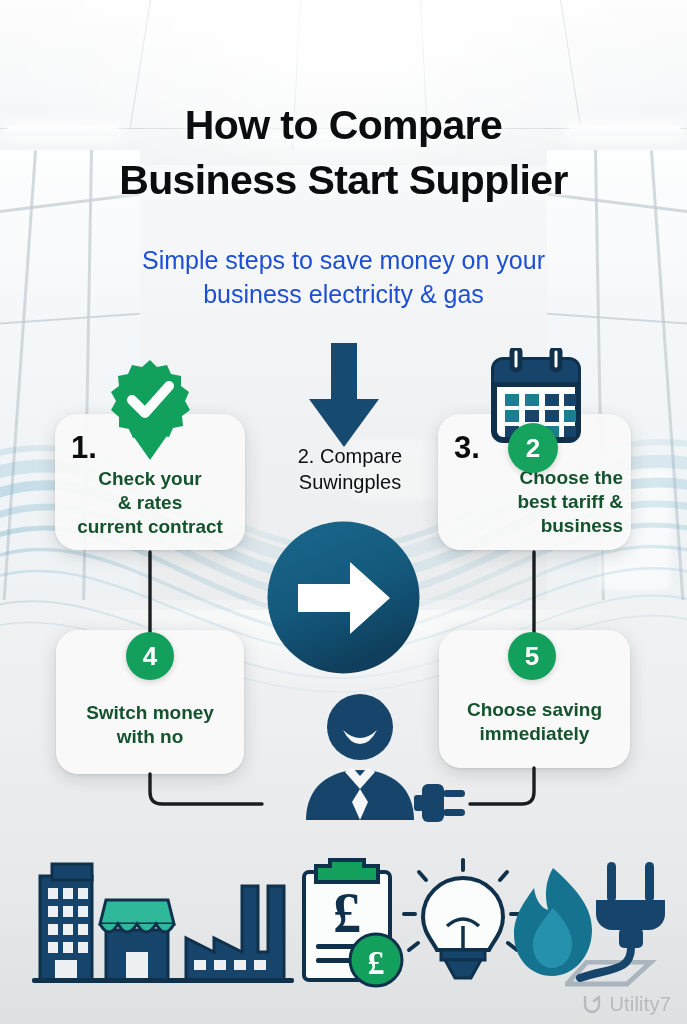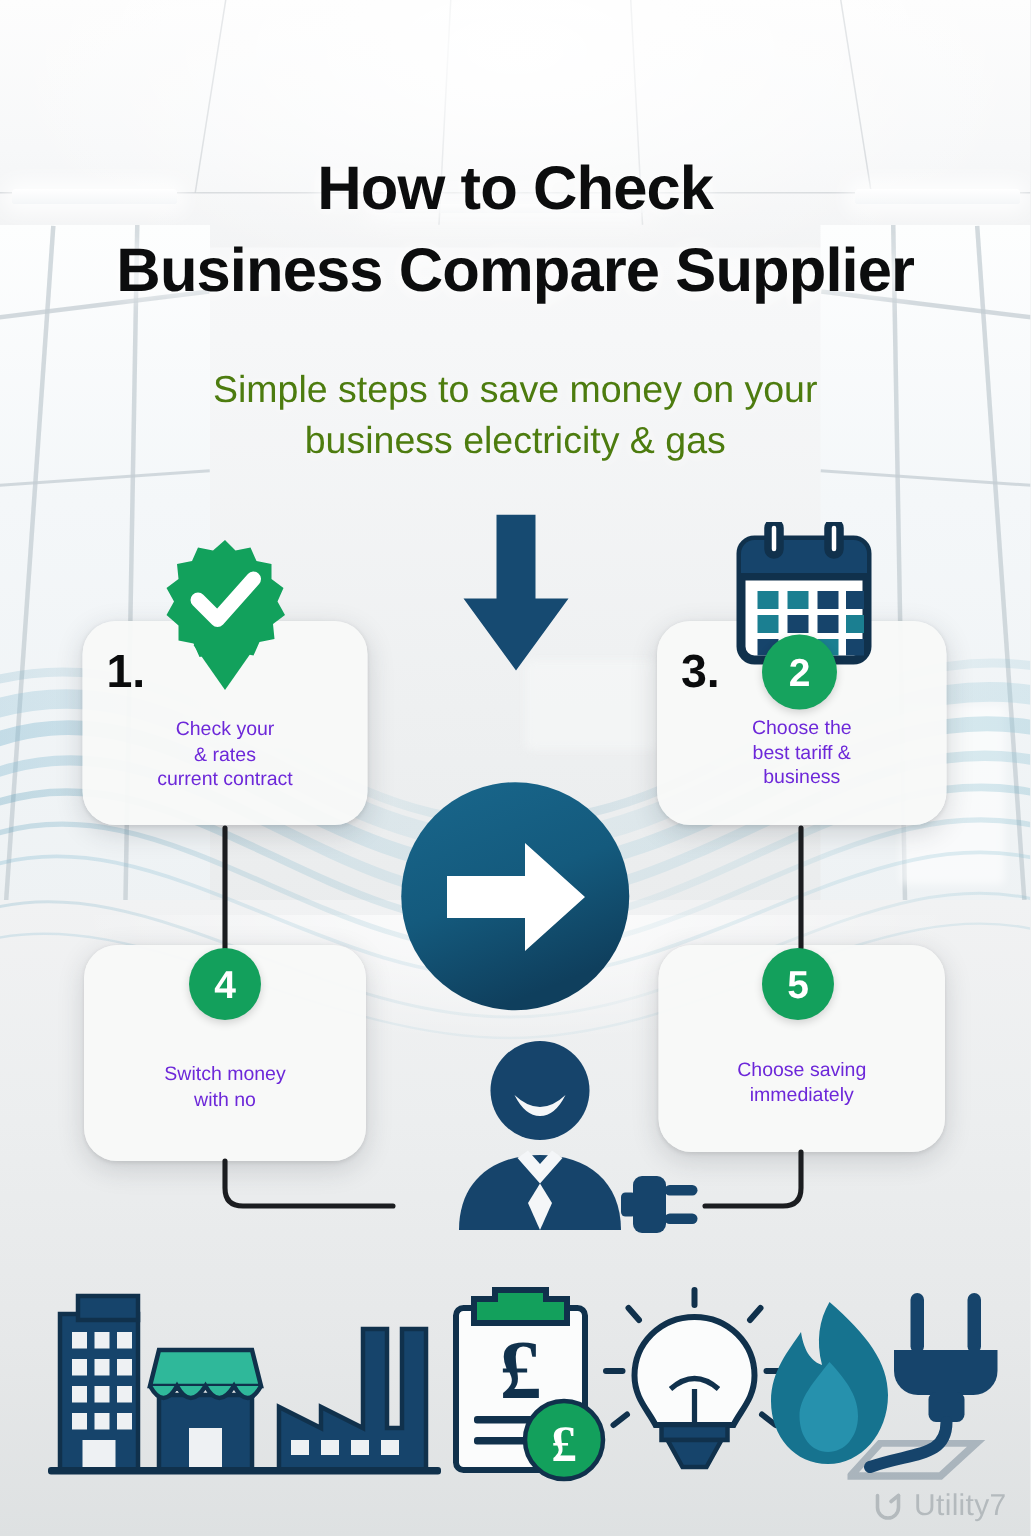--- a/index.html
+++ b/index.html
@@ -67,45 +67,45 @@
     text-align:center;
     font-size:41px; line-height:1.34;
     font-weight:bold; letter-spacing:-.6px;
     color:#0c0d0e;
     text-shadow:0 1px 10px rgba(255,255,255,.95), 0 0 26px rgba(255,255,255,.9);
   }
   .subhead {
     position:absolute; left:58px; top:243px; width:571px;
     text-align:center;
     font-size:25px; line-height:1.36; font-weight:500;
-    color:#4d7c0f;
+    color:#1d4ed8;
     text-shadow:0 1px 9px rgba(255,255,255,.95), 0 0 20px rgba(255,255,255,.85);
   }
 
   
   .card {
     position:absolute;
     background:rgba(248,249,248,.955);
     border-radius:22px;
     box-shadow:0 5px 18px rgba(40,50,60,.17), 0 1px 3px rgba(0,0,0,.09);
     text-align:center;
     display:flex; align-items:center; justify-content:center;
   }
   .card-body {
-    font-size:13px; line-height:1.28; font-weight:400; color:#6d28d9;
+    font-size:19px; line-height:1.28; font-weight:700; color:#14532d;
     padding:0 8px; width:100%;
   }
   .card-num-big {
     position:absolute; left:16px; top:16px;
     font-size:31px; font-weight:bold; color:#0b0c0d;
   }
   #card1 { left:55px; top:414px; width:190px; height:136px; }
   #card1 .card-body { padding-top:42px; }
   #card3 { left:438px; top:414px; width:193px; height:136px; }
-  #card3 .card-body { padding-top:40px; }
+  #card3 .card-body { padding-top:40px;text-align:right; }
   #card4 { left:56px; top:630px; width:188px; height:144px; }
   #card4 .card-body { padding-top:46px; }
   #card5 { left:439px; top:630px; width:191px; height:138px; }
   #card5 .card-body { padding-top:46px; }
 
   
   .step2-text {
     position:absolute; left:255px; top:443px; width:190px;
     text-align:center; font-size:20px; line-height:1.32; font-weight:500;
     color:#0d0f11;
@@ -215,22 +215,22 @@
       <path d="M-20,152 C95,105 205,222 340,222 C475,222 590,104 710,148" stroke="url(#wg1)" stroke-width="2.5" opacity=".45"></path>
       <path d="M-20,48 C120,-5 200,132 340,132 C480,132 570,0 710,38" stroke="url(#wg1)" stroke-width="13" opacity=".4"></path>
       <path d="M-20,180 C90,140 205,248 340,248 C475,248 595,130 710,176" stroke="url(#wg2)" stroke-width="2" opacity=".4"></path>
       <path d="M-20,200 C85,165 205,262 340,262 C475,262 600,152 710,196" stroke="url(#wg1)" stroke-width="1.6" opacity=".35"></path>
       <path d="M-20,28 C130,-20 195,118 340,118" stroke="url(#wg2)" stroke-width="6" opacity=".35"></path>
       <path d="M340,118 C485,118 565,-18 710,18" stroke="url(#wg2)" stroke-width="6" opacity=".35"></path>
     </g>
   </svg>
 
   <div class="headline">
-    <div>How to Check</div>
-    <div>Business Compare Supplier</div>
+    <div>How to Compare</div>
+    <div>Business Start Supplier</div>
   </div>
   <div class="subhead">
     <div>Simple steps to save money on your</div>
     <div>business electricity &amp; gas</div>
   </div>
 
   <svg class="connectors" viewBox="0 0 687 440">
     <g fill="none" stroke="#1b1d20" stroke-width="3.4" stroke-linecap="round">
       <path d="M150,152 L150,232"></path>
       <path d="M534,152 L534,232"></path>
@@ -251,20 +251,24 @@
     <div class="card-body">
       <div>Check your</div>
       <div>&amp; rates</div>
       <div>current contract</div>
     </div>
   </div>
 
   <svg class="ico" id="icoArrowDown" viewBox="0 0 78 106">
     <path d="M26,0 L52,0 L52,56 L74,56 L39,104 L4,56 L26,56 Z" fill="#164a71"></path>
   </svg>
+  <div class="step2-text">
+    <div>2. Compare</div>
+    <div>Suwingples</div>
+  </div>
 
   <svg class="ico" id="icoCalendar" viewBox="0 0 100 102">
     <rect x="8" y="12" width="84" height="80" rx="9" fill="#ffffff" stroke="#10314c" stroke-width="6"></rect>
     <path d="M8,21 a9,9 0 0 1 9,-9 h66 a9,9 0 0 1 9,9 v17 h-84 Z" fill="#16446b"></path>
     <rect x="8" y="34" width="84" height="5" fill="#10314c"></rect>
     <rect x="26" y="0" width="8" height="22" rx="4" fill="#ffffff" stroke="#10314c" stroke-width="5"></rect>
     <rect x="66" y="0" width="8" height="22" rx="4" fill="#ffffff" stroke="#10314c" stroke-width="5"></rect>
     <g>
       <rect x="19" y="46" width="14" height="12" fill="#1b7f91"></rect>
       <rect x="39" y="46" width="14" height="12" fill="#1b7f91"></rect>

